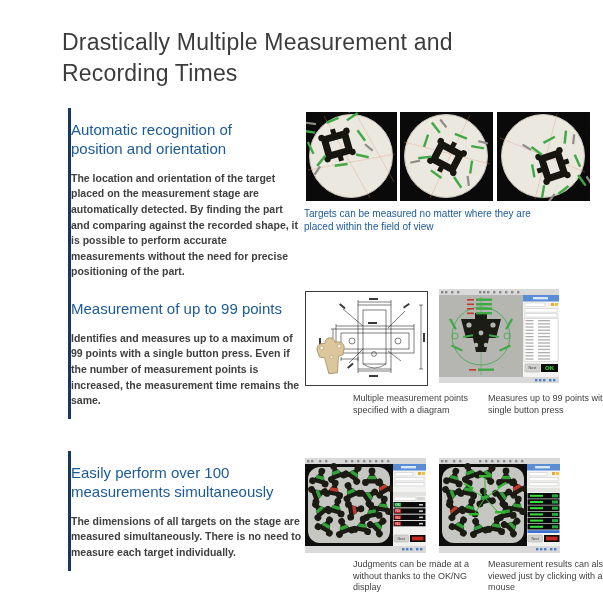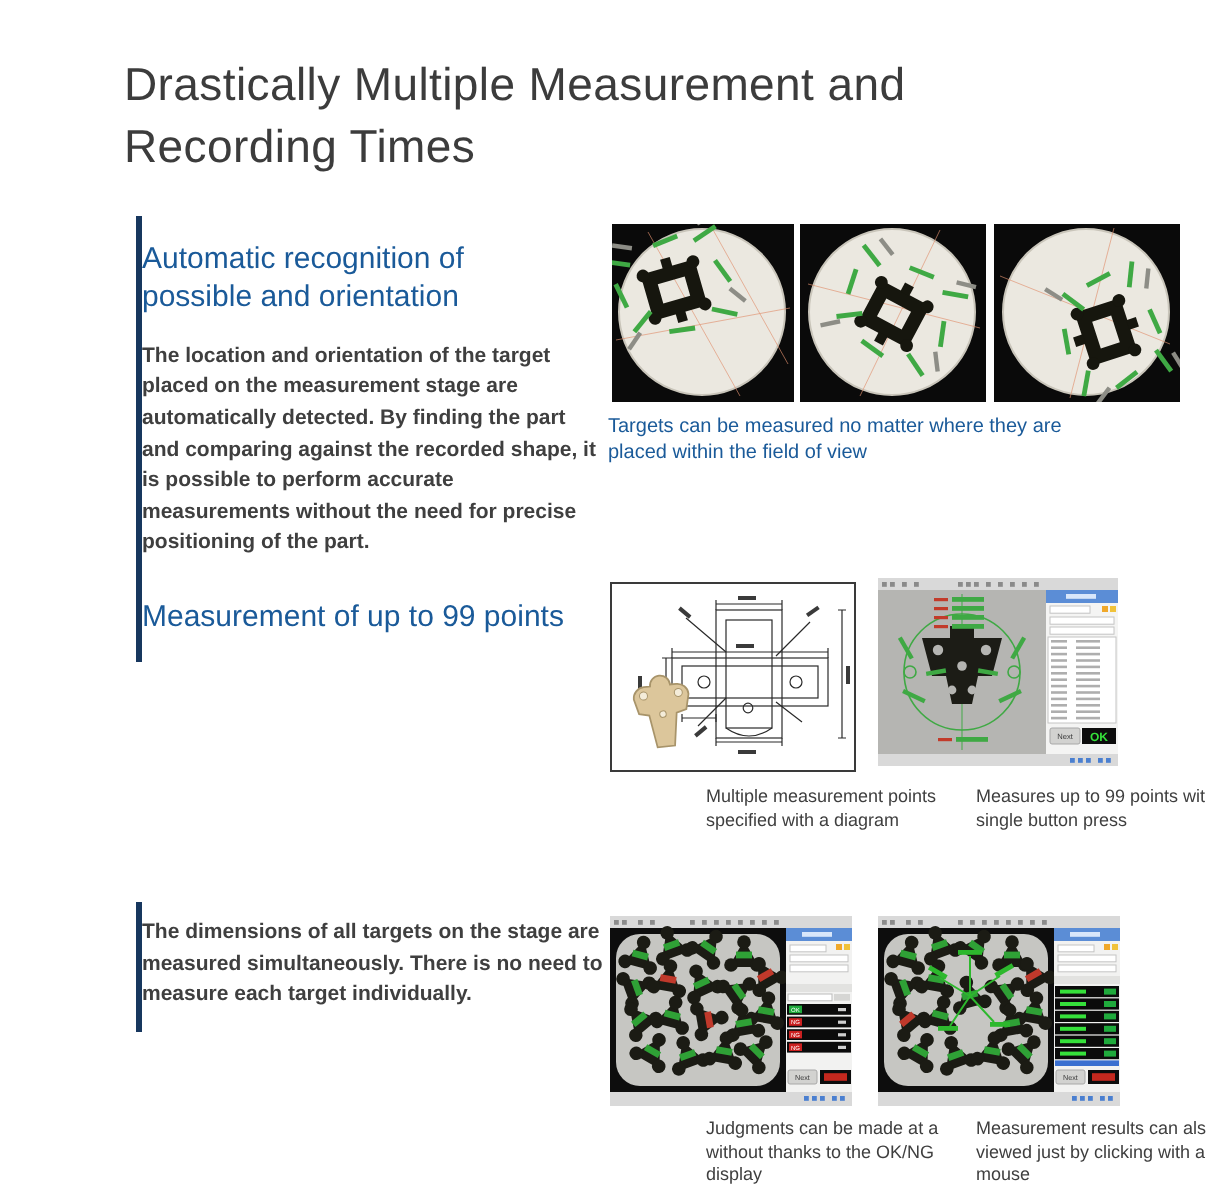--- a/index.html
+++ b/index.html
@@ -71,21 +71,21 @@
 </svg>
 
 <h1 class="page-title">
   <span>Drastically Multiple Measurement and</span><br>
   <span>Recording Times</span>
 </h1>
 
 <div class="sec-left" style="top:108px">
   <h2 class="sec-heading">
     <div>Automatic recognition of</div>
-    <div>possible and orientation</div>
+    <div>position and orientation</div>
   </h2>
   <p class="sec-body">The location and orientation of the target placed on the measurement stage are automatically detected. By finding the part and comparing against the recorded shape, it is possible to perform accurate measurements without the need for precise positioning of the part.</p>
 </div>
 
 <div class="img-box" style="left:306px;top:112px">
   <svg width="91" height="89">
     <rect width="91" height="89" fill="#0a0a0a"></rect>
     <circle cx="45" cy="44" r="41.5" fill="#ebe8e0"></circle>
     <circle cx="45" cy="44" r="41.5" fill="none" stroke="#c9c5ba" stroke-width="1"></circle>
     <path d="M2,58 L89,42 M18,4 L64,86 M50,2 L88,70" stroke="#e0906f" stroke-width="0.5" opacity="0.65" fill="none"></path>
@@ -109,20 +109,21 @@
     <path d="M3,26 L88,60 M60,2 L38,87" stroke="#e0906f" stroke-width="0.5" opacity="0.65" fill="none"></path>
     <use href="#fovpart" transform="translate(56,54) rotate(72)"></use>
   </svg>
 </div>
 <div class="cap-blue" style="left:304px;top:207px">Targets can be measured no matter where they are placed within the field of view</div>
 
 <div class="sec-left" style="top:287px">
   <h2 class="sec-heading">
     <div>Measurement of up to 99 points</div>
   </h2>
+  <p class="sec-body">Identifies and measures up to a maximum of 99 points with a single button press. Even if the number of measurement points is increased, the measurement time remains the same.</p>
 </div>
 
 <div class="img-box" style="left:305px;top:291px">
   <svg width="123" height="95">
     <rect x="0.5" y="0.5" width="122" height="94" fill="#ffffff" stroke="#3a3a3a" stroke-width="1"></rect>
     <g stroke="#2a2a2a" stroke-width="0.6" fill="none">
       <rect x="53" y="14" width="33" height="64"></rect>
       <rect x="58" y="19" width="23" height="54"></rect>
       <rect x="31" y="38" width="78" height="24"></rect>
       <rect x="36" y="42" width="68" height="16"></rect>
@@ -266,20 +267,24 @@
         <rect x="104" y="90" width="2.4" height="2.4"></rect>
         <rect x="110" y="90" width="2.4" height="2.4"></rect>
         <rect x="114" y="90" width="2.4" height="2.4"></rect>
       </g>
   </svg>
 </div>
 <div class="cap-gray" style="left:305px;top:393px">Multiple measurement points specified with a diagram</div>
 <div class="cap-gray" style="left:440px;top:393px">Measures up to 99 points with a single button press</div>
 
 <div class="sec-left" style="top:451px">
+  <h2 class="sec-heading">
+    <div>Easily perform over 100</div>
+    <div>measurements simultaneously</div>
+  </h2>
   <p class="sec-body">The dimensions of all targets on the stage are measured simultaneously. There is no need to measure each target individually.</p>
 </div>
 
 <div class="img-box" style="left:305px;top:458px">
   <svg width="121" height="95">
     <rect width="121" height="95" fill="#e8e8e6"></rect>
     <g>
       <rect x="0" y="0" width="121" height="6" fill="#d9d9d9"></rect>
       <g fill="#8a8a8a">
         <rect x="2" y="2" width="2.4" height="2.4"></rect>

